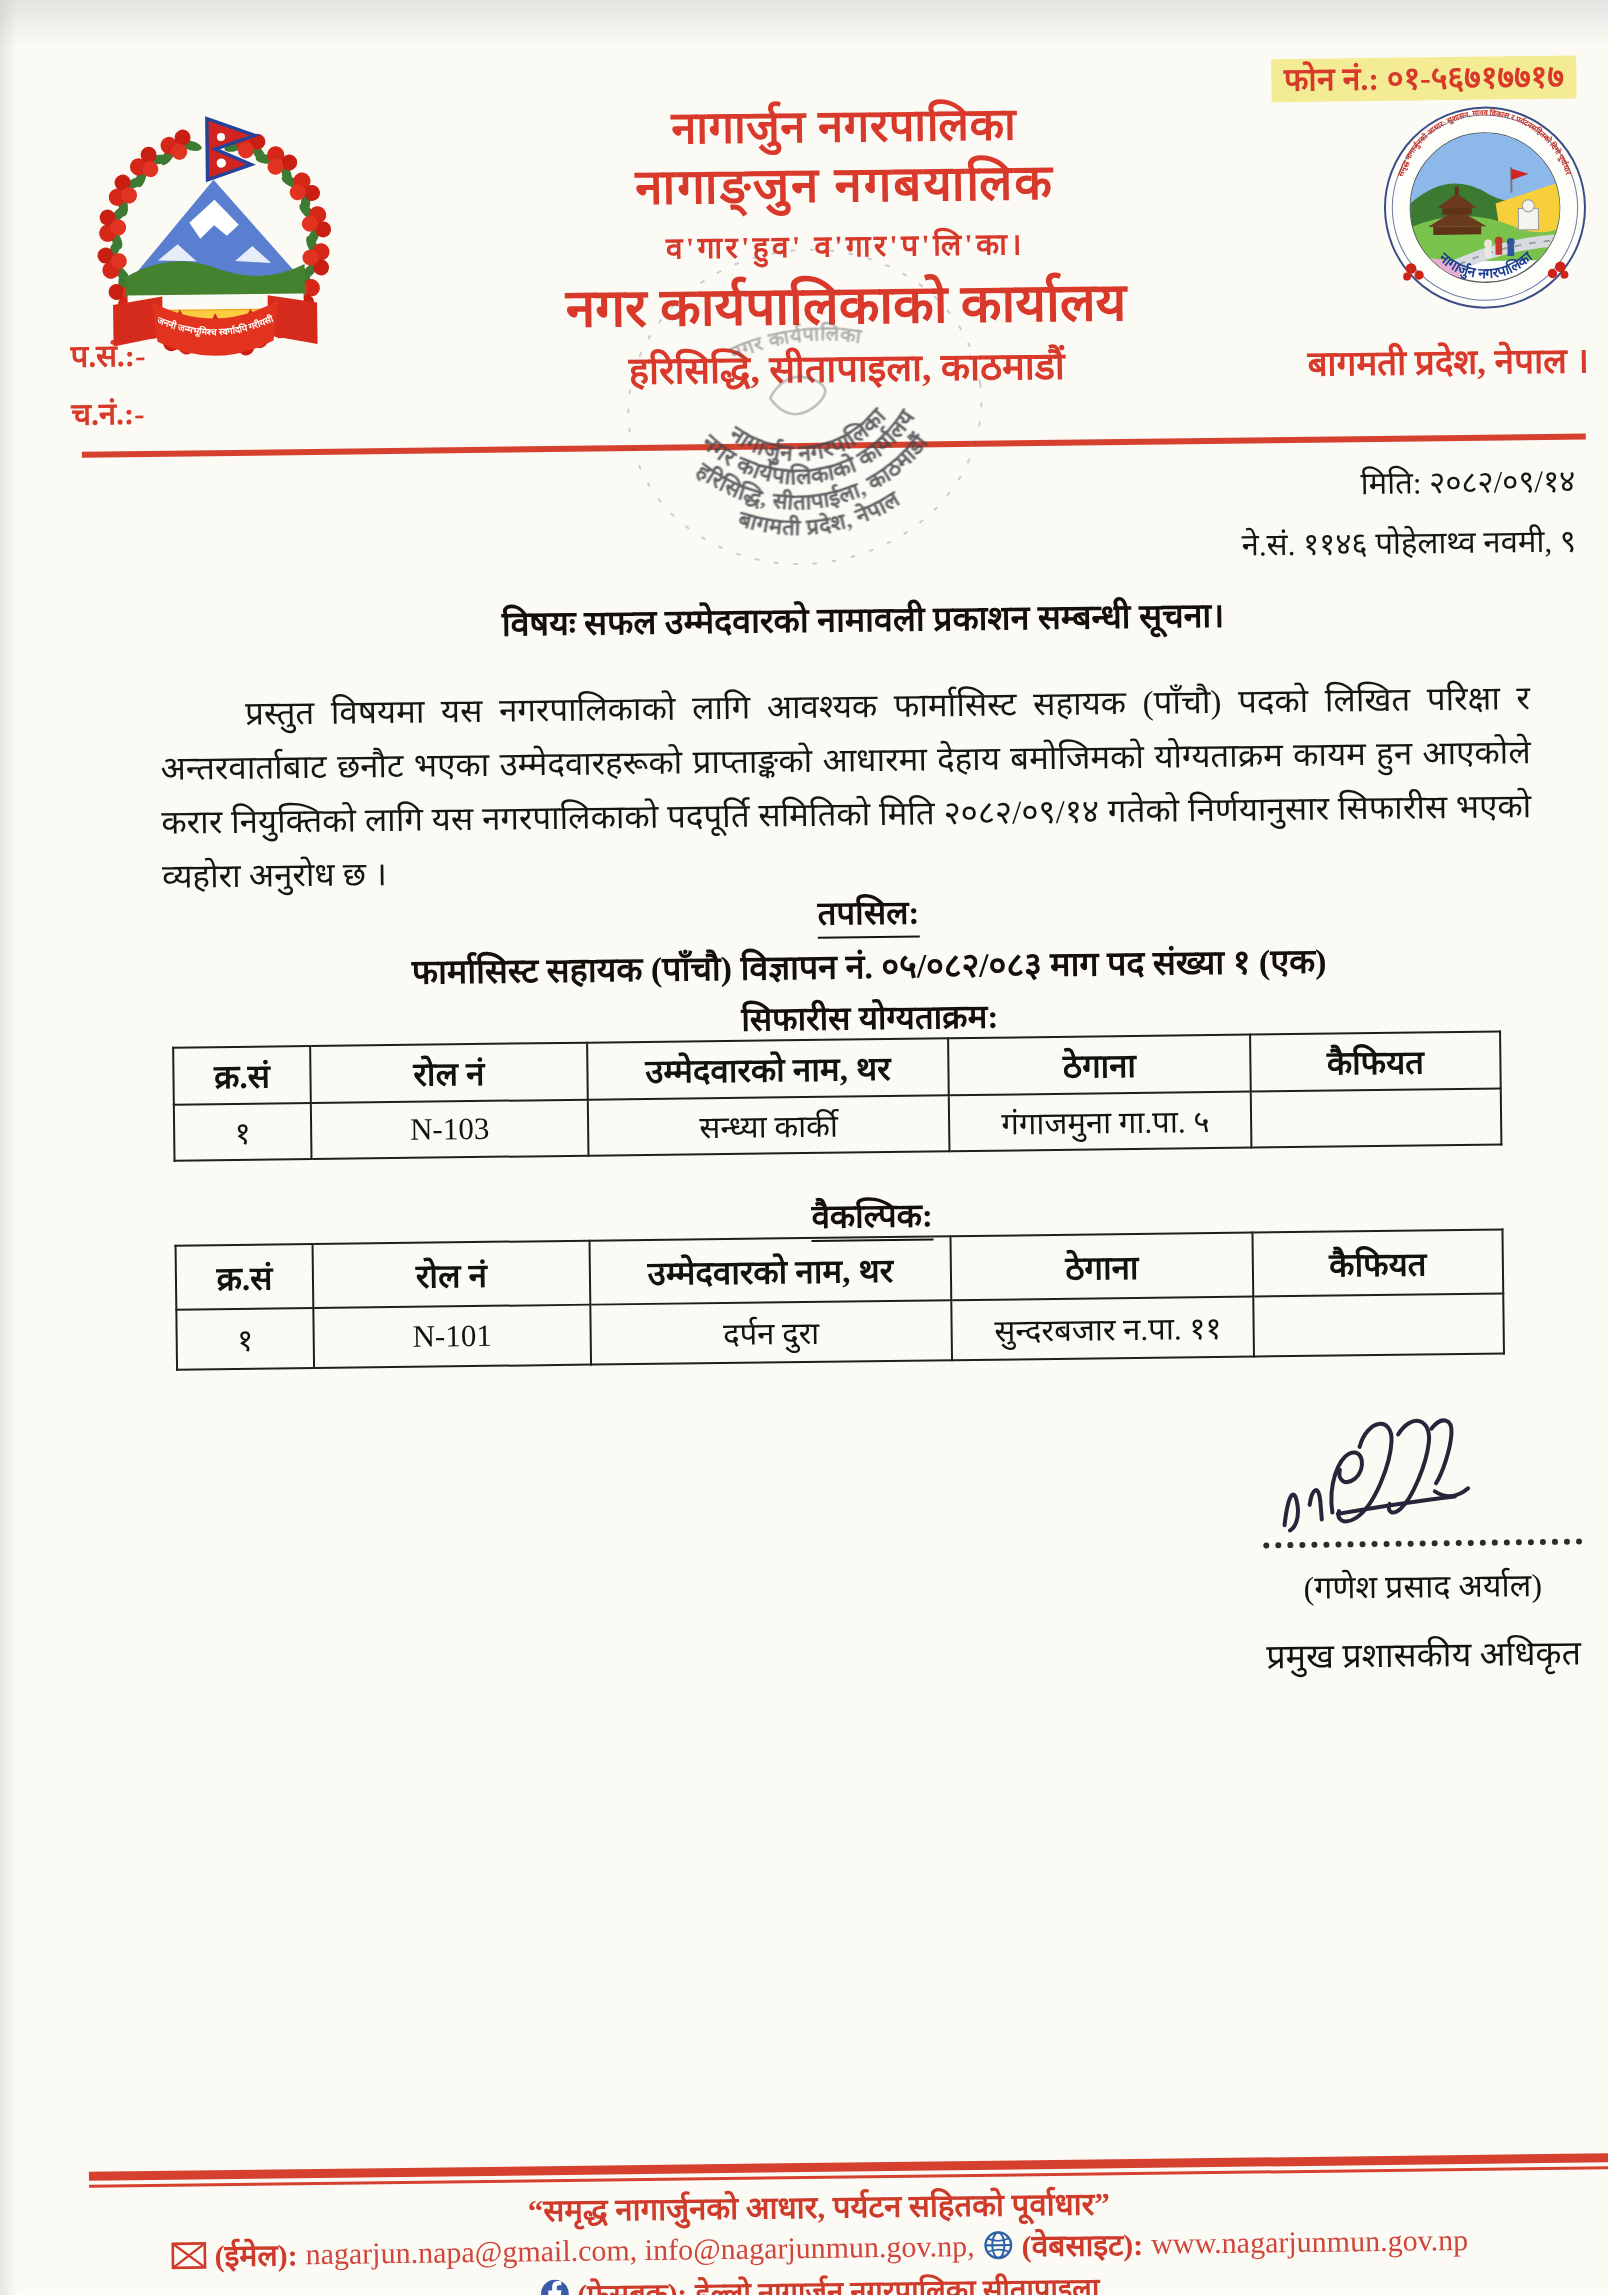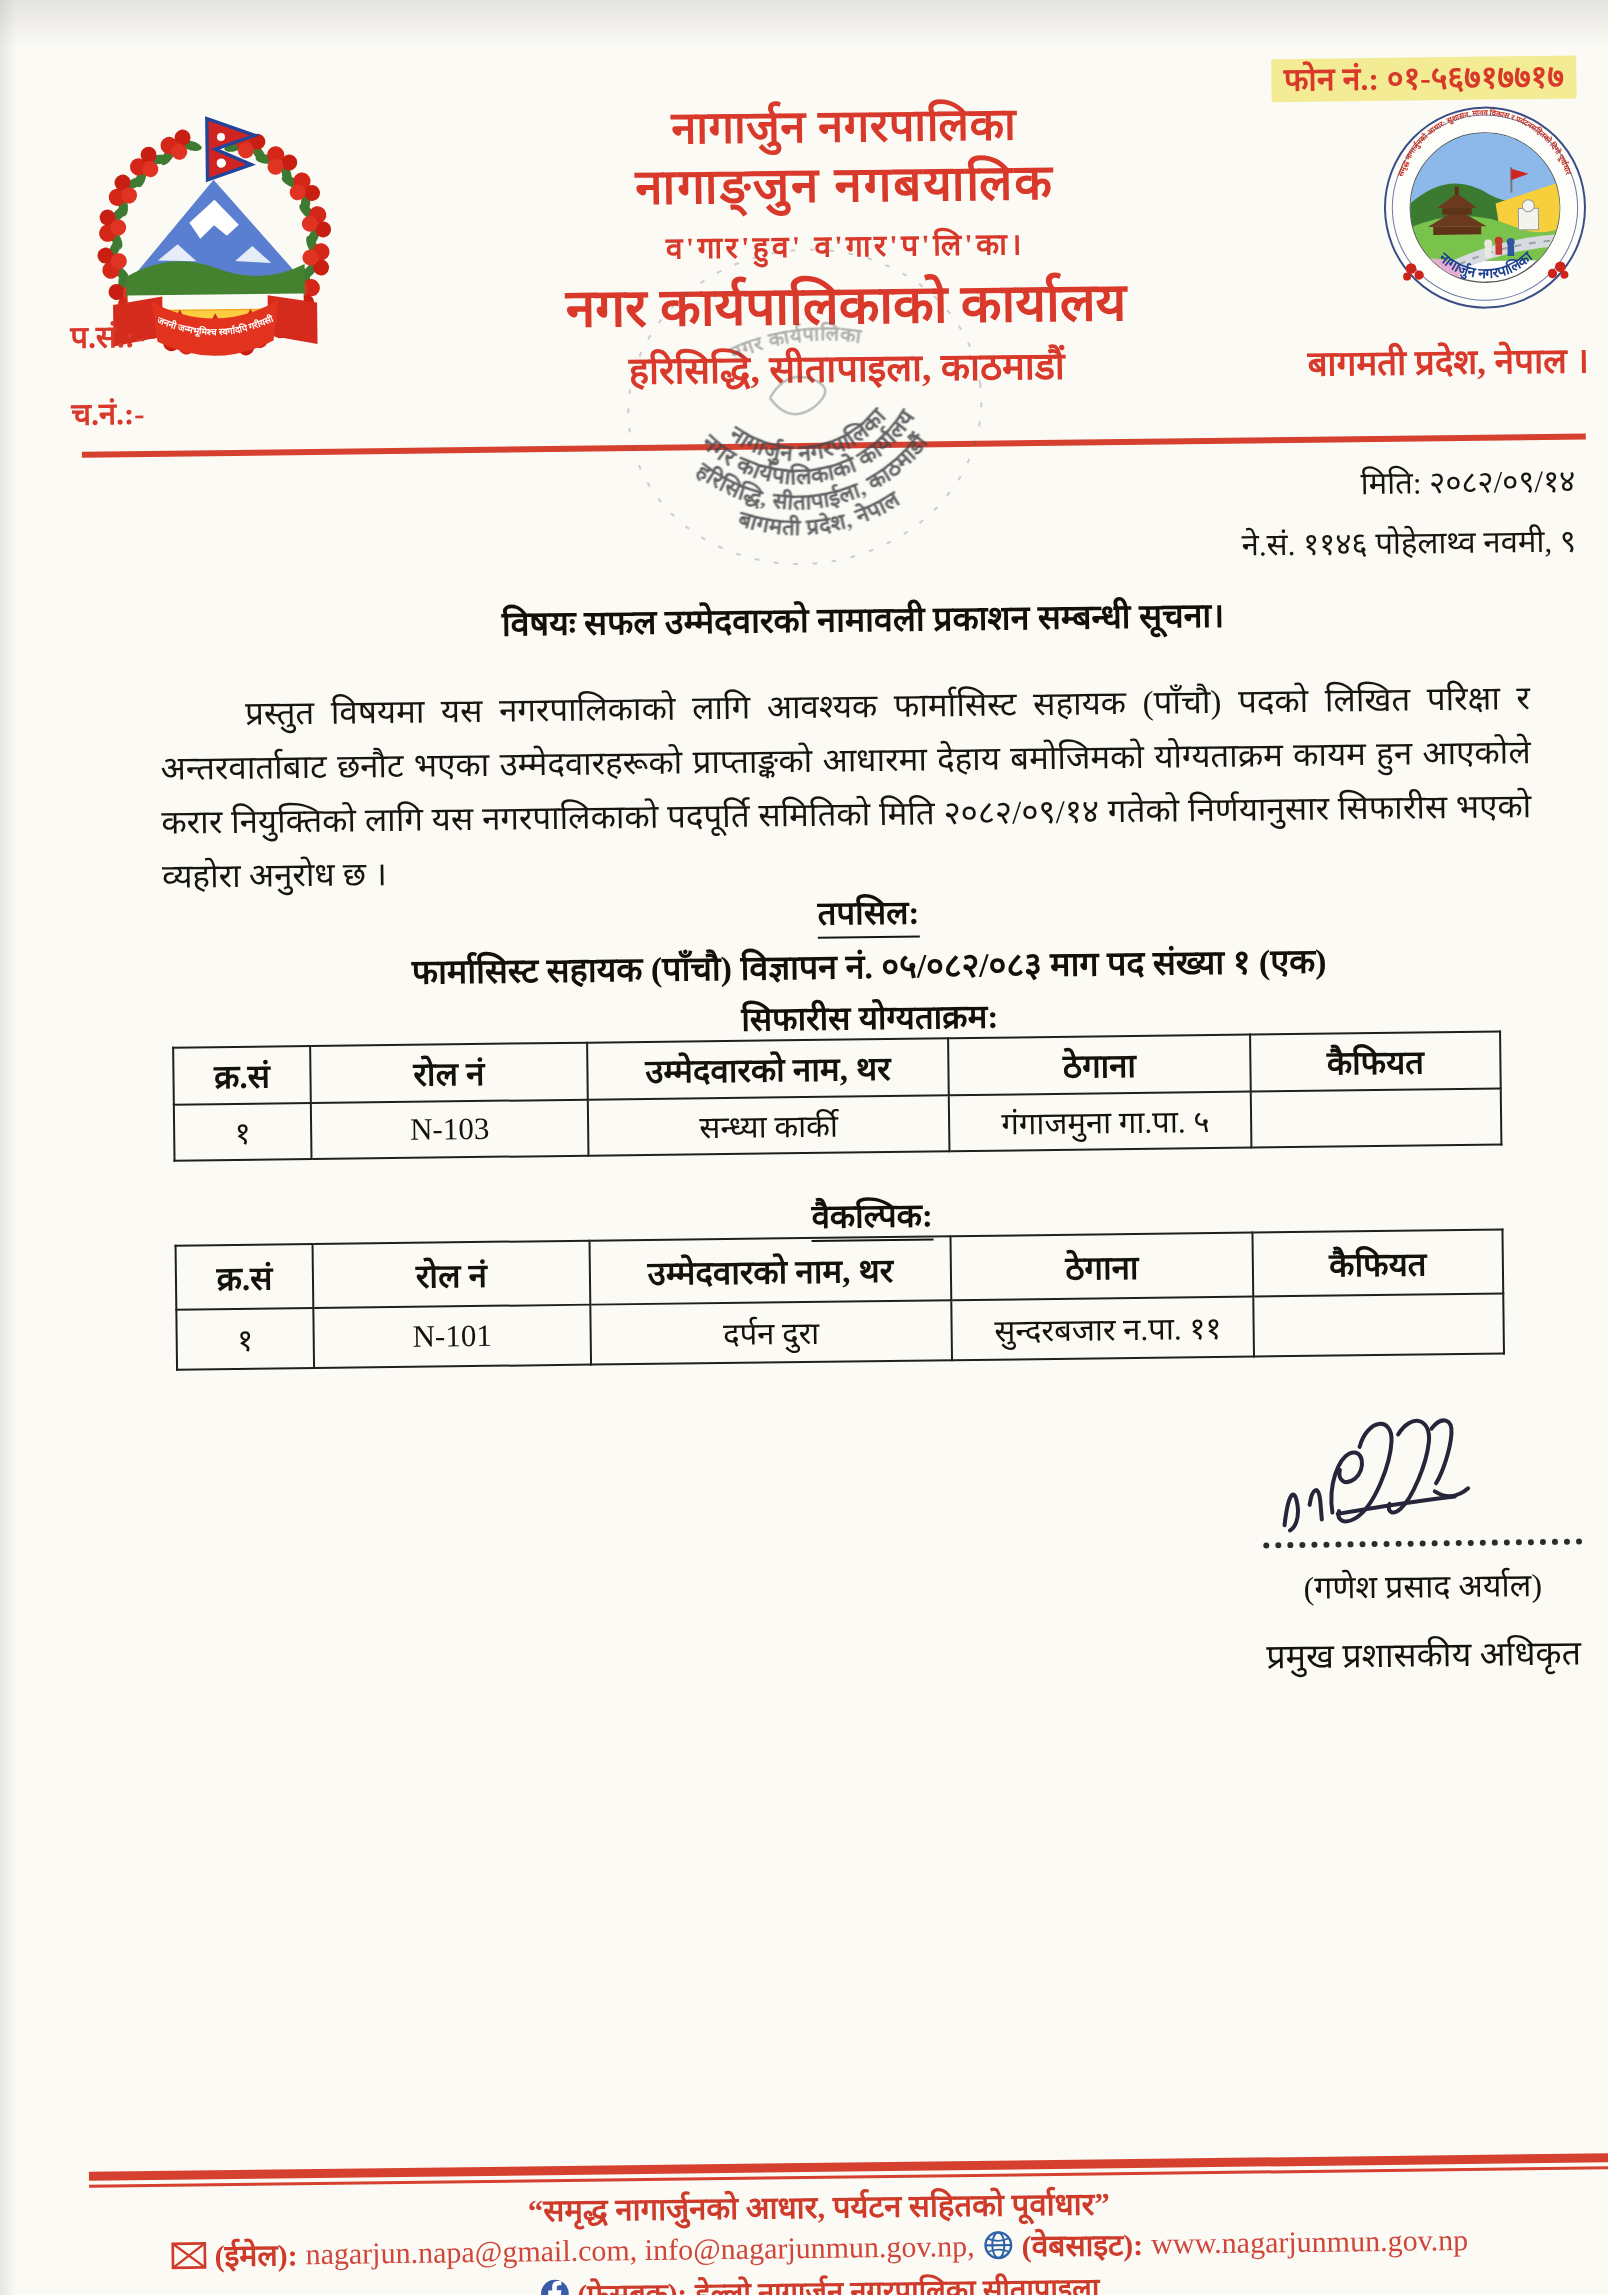--- a/index.html
+++ b/index.html
@@ -192,21 +192,21 @@
             <circle cx="38" cy="258" r="6" fill="#cf2218"></circle>
       </g>
       <g>
         <circle cx="268" cy="246" r="8" fill="#cf2218"></circle>
             <circle cx="256" cy="256" r="7" fill="#cf2218"></circle>
             <circle cx="274" cy="258" r="6" fill="#cf2218"></circle>
       </g>
     </svg>
   </div>
 
-  <div class="abs ref-label" style="top:306px;">प.सं.:-</div>
+  <div class="abs ref-label" style="top:325px;">प.सं.:-</div>
   <div class="abs ref-label" style="top:383px;">च.नं.:-</div>
 
   <div class="abs province">बागमती प्रदेश, नेपाल ।</div>
 
   <div class="abs rule-header"></div>
 
   <div class="abs date-line" style="top:468px;">मिति: २०८२/०९/१४</div>
   <div class="abs date-line" style="top:528px;">ने.सं. ११४६ पोहेलाथ्व नवमी, ९</div>
 
   <div class="abs stamp-wrap">

